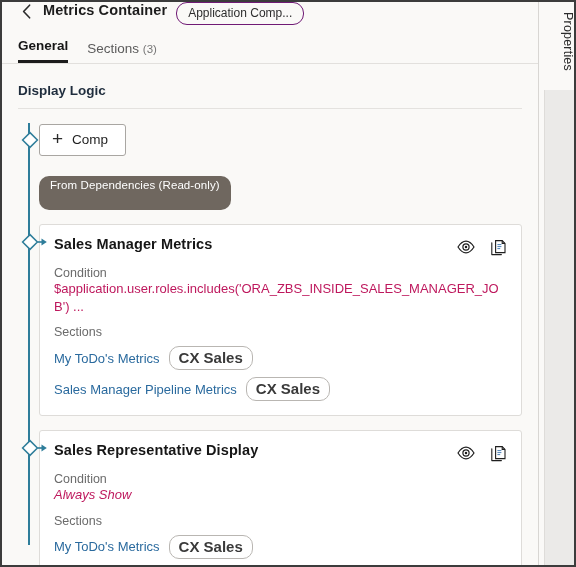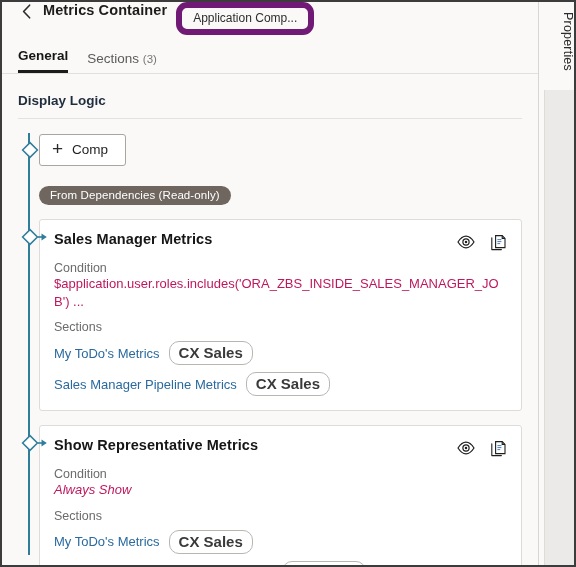--- a/index.html
+++ b/index.html
@@ -85,21 +85,21 @@
   }
   .back-btn svg { display: block; }
   .crumb-title {
     font-size: 14.5px;
     font-weight: bold;
     color: #1c1c1c;
     letter-spacing: .1px;
     white-space: nowrap;
   }
   .crumb-chip {
-    border: 6px solid #701a75;
+    border: 1px solid #701a75;
     border-radius: 11px;
     padding: 3px 11px 4px 11px;
     font-size: 12px;
     color: #2e2e2e;
     background: #faf9f7;
     white-space: nowrap;
     cursor: pointer;
   }
 
   
@@ -210,21 +210,21 @@
     margin-left: 21px;
     position: relative;
     z-index: 2;
   }
   .ro-badge {
     display: inline-block;
     background: #6f675f;
     color: #ffffff;
     font-size: 11.5px;
     border-radius: 10px;
-    padding: 3px 11px 4px 11px;
+    padding: 3px 11px 19px 11px;
     letter-spacing: .1px;
     white-space: nowrap;
   }
 
   
   .card-block {
     position: relative;
     margin-top: 10px;
     padding-left: 21px;
   }
@@ -412,21 +412,21 @@
       <div class="card-block" style="margin-top:14px;">
         <div class="card-diamond">
           <svg width="28" height="18" viewBox="0 0 28 18">
             <path d="M9 1.6 L16.4 9 L9 16.4 L1.6 9 Z" fill="#ffffff" stroke="#2e7d9a" stroke-width="1.5"></path>
             <path d="M16.6 9 L21.5 9" stroke="#2e7d9a" stroke-width="1.6"></path>
             <path d="M20.5 5.6 L25.8 9 L20.5 12.4 Z" fill="#2e7d9a"></path>
           </svg>
         </div>
         <div class="card">
           <div class="card-head">
-            <div class="card-title">Show Representative Metrics</div>
+            <div class="card-title">Sales Representative Display</div>
             <div class="card-actions">
               <div class="icon-btn">
                 <svg width="18" height="14" viewBox="0 0 18 14">
                   <path d="M1 7 C3.8 2.6 6.2 1.2 9 1.2 C11.8 1.2 14.2 2.6 17 7 C14.2 11.4 11.8 12.8 9 12.8 C6.2 12.8 3.8 11.4 1 7 Z" fill="none" stroke="#1f1f1f" stroke-width="1.2"></path>
                   <circle cx="9" cy="7" r="3.1" fill="none" stroke="#1f1f1f" stroke-width="1.2"></circle>
                   <circle cx="9" cy="7" r="1.25" fill="#1f1f1f"></circle>
                 </svg>
               </div>
               <div class="icon-btn">
                 <svg width="17" height="17" viewBox="0 0 17 17">

